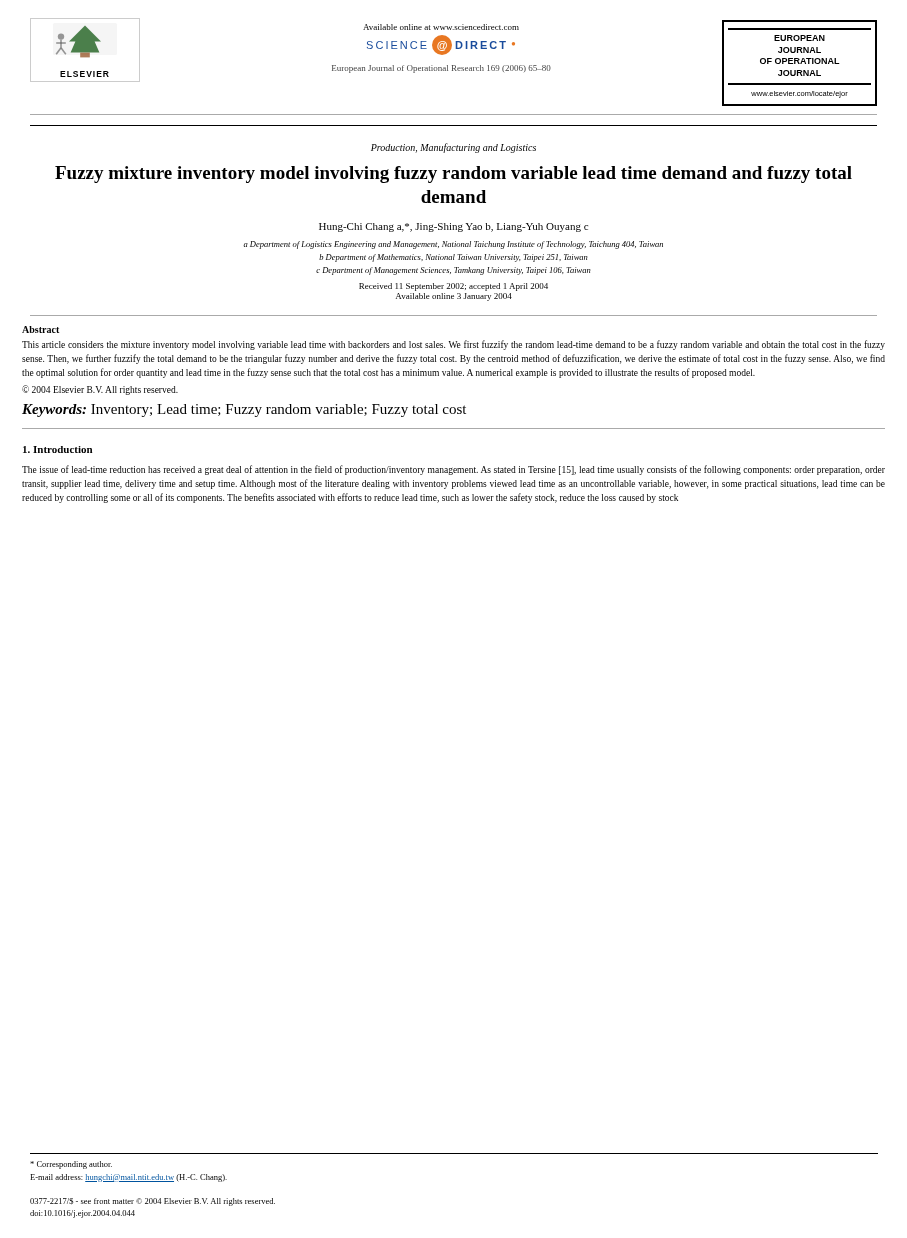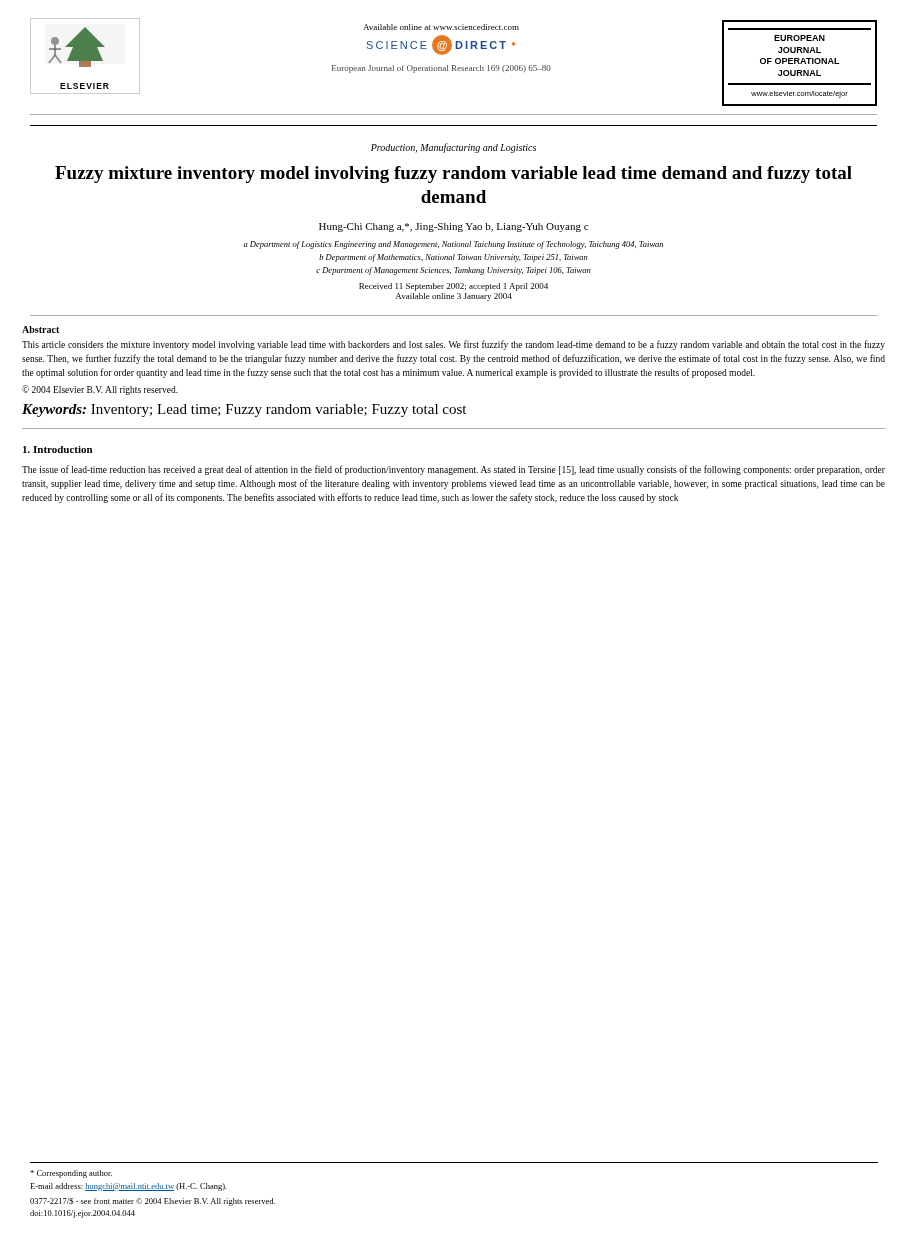--- a/index.html
+++ b/index.html
@@ -158,28 +158,28 @@
       right: 29px;
       border-top: 1px solid #000;
       padding-top: 4px;
     }
     .footnote {
       font-size: 8.5px;
       line-height: 1.5;
     }
     .footnote-issn {
       font-size: 8.5px;
-      margin-top: 2px;
+      margin-top: 11px;
       line-height: 1.5;
     }
     
     .logo-box {
       border: 1px solid #ccc;
       width: 110px;
-      height: 76px;
+      height: 64px;
       display: flex;
       flex-direction: column;
       align-items: center;
       justify-content: flex-end;
       padding-bottom: 2px;
       background: #fff;
       position: relative;
       overflow: hidden;
     }
     .logo-elsevier {

